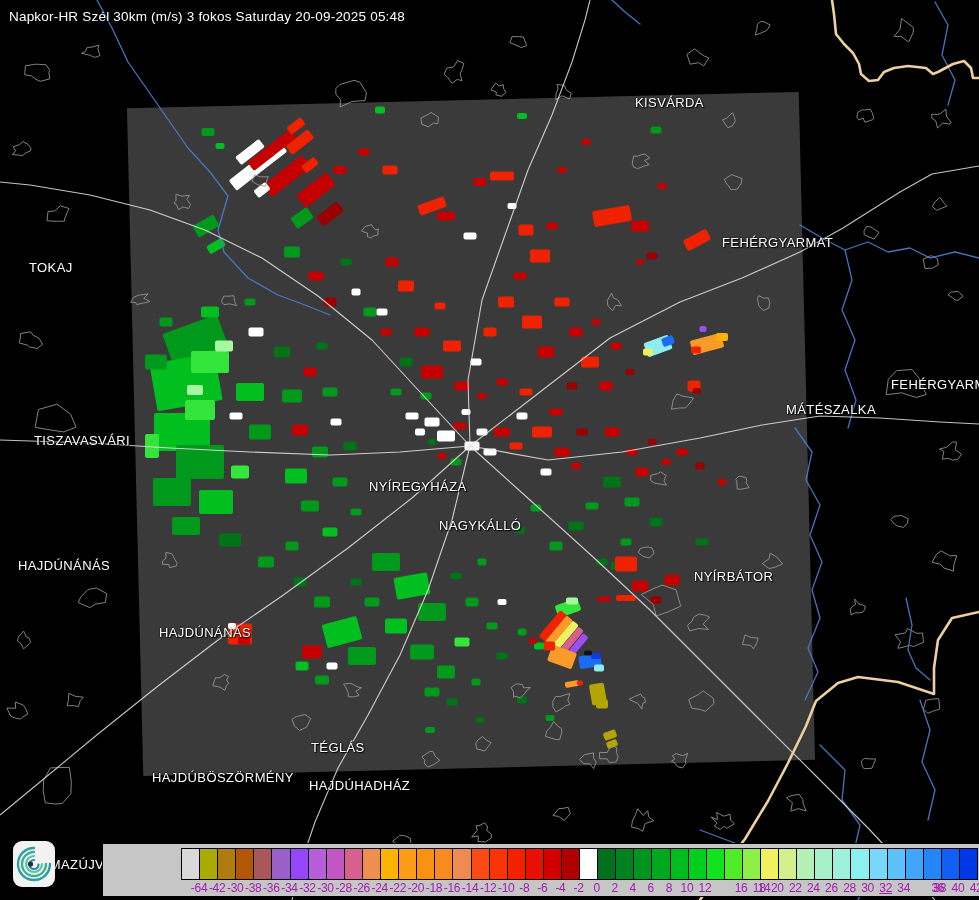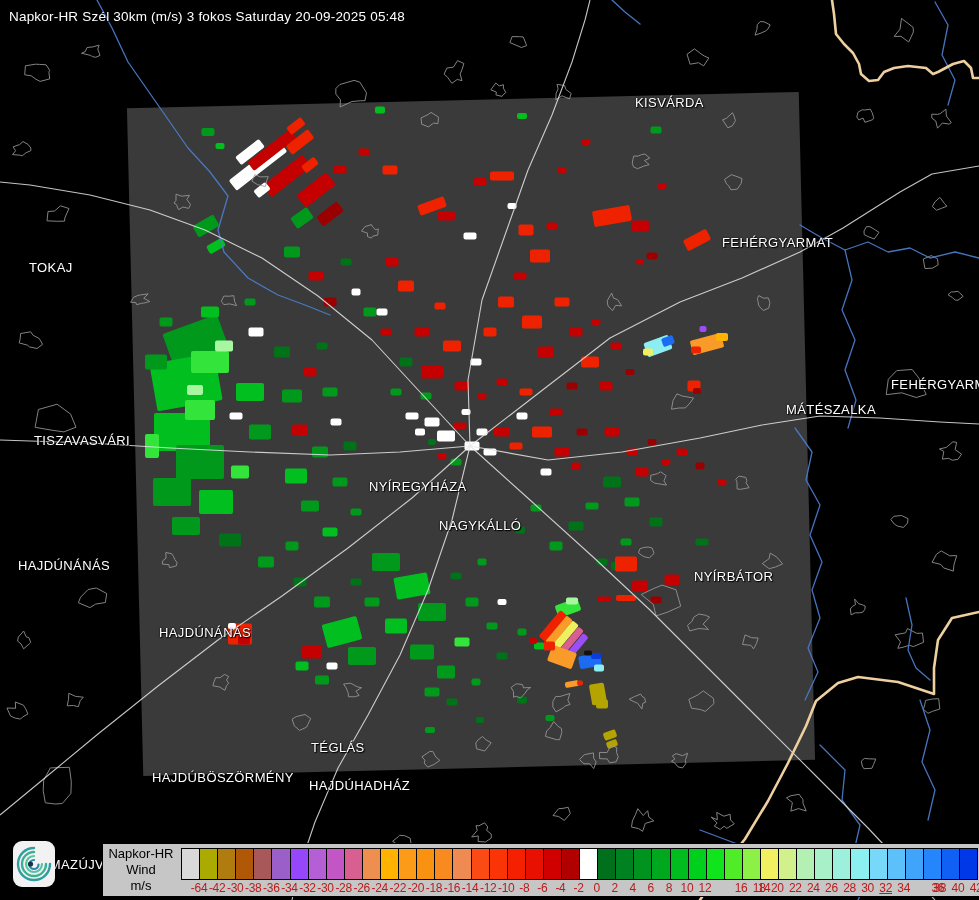--- a/index.html
+++ b/index.html
@@ -34,21 +34,21 @@
     position:absolute;left:78px;top:4px;width:795px;height:30px;
     display:flex;border:1px solid #000;box-sizing:content-box;
   }
   .legend-box{flex:1 1 0;border-right:1px solid #000;}
   .legend-box:last-child{border-right:none;}
   #legend-ticks{
     position:absolute;left:78px;top:37px;width:795px;height:16px;
   }
   .legend-tick{
     position:absolute;top:0;transform:translateX(-50%);
-    color:#b91c1c;font-size:12px;letter-spacing:-0.3px;white-space:nowrap;
+    color:#a21caf;font-size:12px;letter-spacing:-0.3px;white-space:nowrap;
   }
   #app-logo{
     position:absolute;left:13px;top:841px;width:42px;height:46px;
     background:#f2f2f2;border-radius:9px;z-index:3;
     box-shadow:0 0 3px rgba(0,0,0,.6);
   }
 </style>
 </head>
 <body>
 
@@ -401,25 +401,20 @@
       <div class="city-label" style="left: 694px; top: 569px;">NYÍRBÁTOR</div>
       <div class="city-label" style="left: 159px; top: 625px;">HAJDÚNÁNÁS</div>
       <div class="city-label" style="left: 311px; top: 740px;">TÉGLÁS</div>
       <div class="city-label" style="left: 152px; top: 770px;">HAJDÚBÖSZÖRMÉNY</div>
       <div class="city-label" style="left: 309px; top: 778px;">HAJDÚHADHÁZ</div>
     </div>
 
   <div id="watermark-city">BALMAZÚJVÁROS</div>
 
   <div id="legend-panel">
-    <div id="legend-title">
-      <div>Napkor-HR</div>
-      <div>Wind</div>
-      <div>m/s</div>
-    </div>
     <div id="legend-bar">
         <div class="legend-box" style="background: rgb(217, 217, 217);"></div>
         <div class="legend-box" style="background: rgb(170, 170, 0);"></div>
         <div class="legend-box" style="background: rgb(176, 124, 16);"></div>
         <div class="legend-box" style="background: rgb(176, 88, 8);"></div>
         <div class="legend-box" style="background: rgb(168, 88, 88);"></div>
         <div class="legend-box" style="background: rgb(154, 95, 200);"></div>
         <div class="legend-box" style="background: rgb(151, 71, 251);"></div>
         <div class="legend-box" style="background: rgb(181, 95, 214);"></div>
         <div class="legend-box" style="background: rgb(196, 85, 196);"></div>

